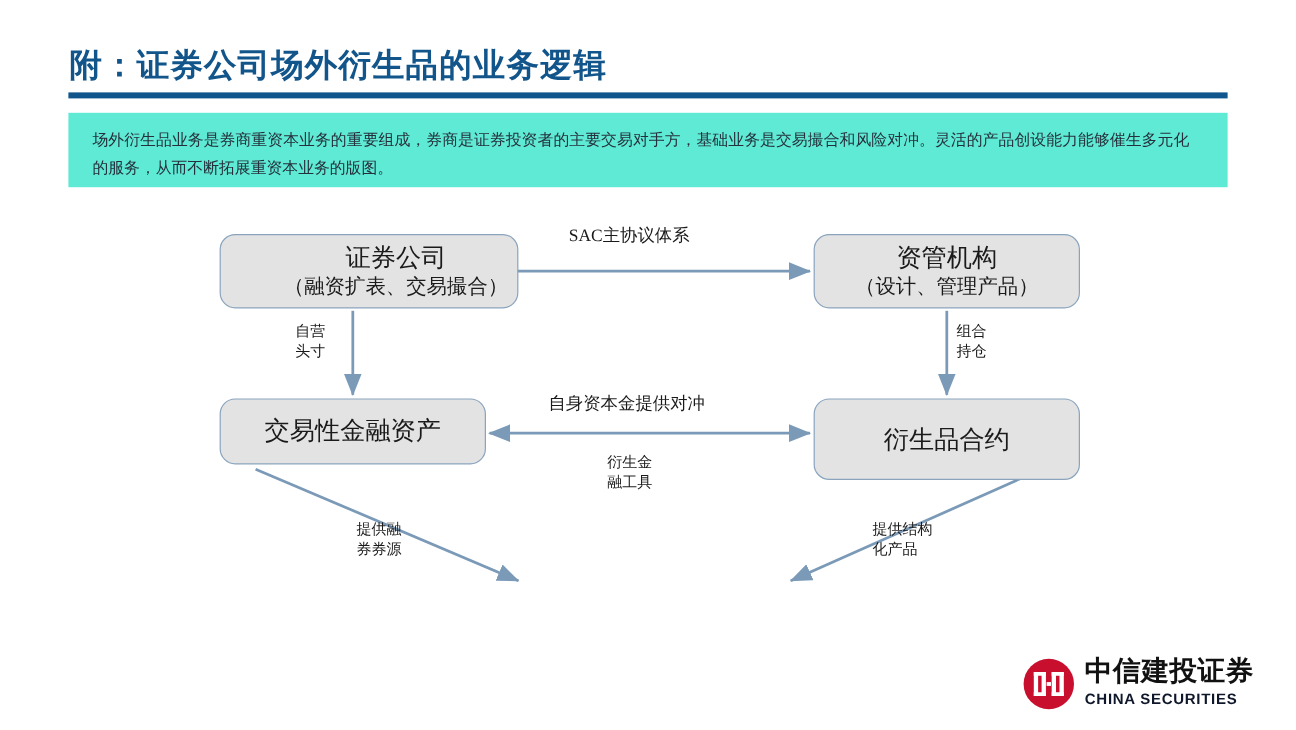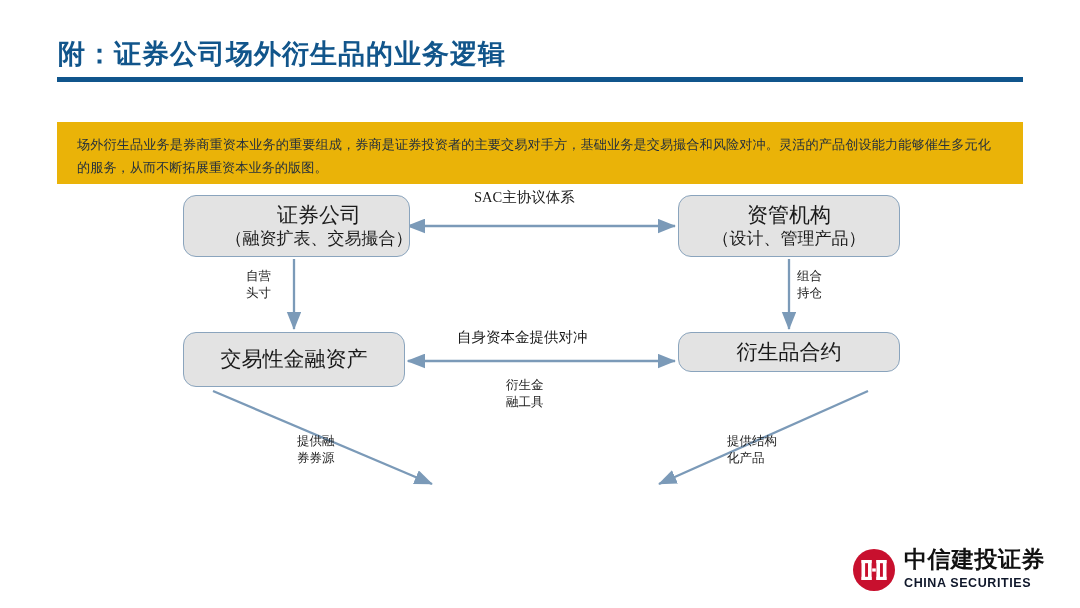--- a/index.html
+++ b/index.html
@@ -42,24 +42,23 @@
     background: #10558c;
   }
 
   
   .summary-box {
     position: absolute;
     left: 57px;
     top: 94px;
     width: 966px;
     height: 62px;
-    background: #eab308;
+    background: #5eead4;
     box-sizing: border-box;
     padding: 11px 32px 0 20px;
-    margin-top: 28px;
   }
   .summary-text {
     font-size: 13.2px;
     line-height: 1.75;
     color: #25303c;
     text-align: justify;
     font-family: "Liberation Serif", "DejaVu Serif", serif;
   }
 
   
@@ -92,24 +91,24 @@
   .node .l1 {
     font-size: 21px;
     line-height: 1.25;
     white-space: nowrap;
   }
   .node .l2 {
     font-size: 17px;
     line-height: 1.3;
     white-space: nowrap;
   }
-  .node-1 { left: 183px; top: 30px;  width: 227px; height: 62px; padding-left: 45px; }
+  .node-1 { left: 183px; top: 30px;  width: 249px; height: 62px; padding-left: 45px; }
   .node-2 { left: 678px; top: 30px;  width: 222px; height: 62px; }
   .node-3 { left: 183px; top: 167px; width: 222px; height: 55px; }
-  .node-4 { left: 678px; top: 167px; width: 222px; height: 40px; justify-content: center; }
+  .node-4 { left: 678px; top: 167px; width: 222px; height: 68px; justify-content: center; }
   .node-5 { left: 434px; top: 292px; width: 222px; height: 59px; }
 
   .edge-label {
     position: absolute;
     font-size: 14.5px;
     line-height: 1.35;
     color: #1a1a1a;
     white-space: nowrap;
     text-align: center;
   }

